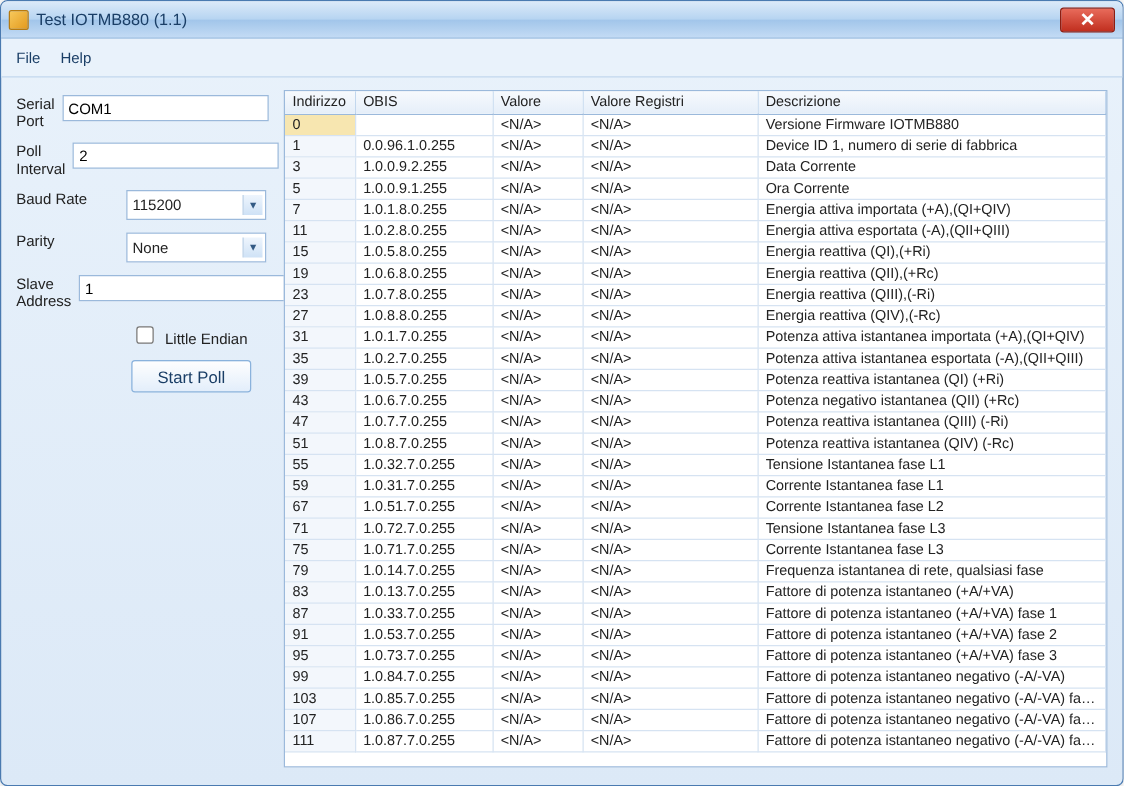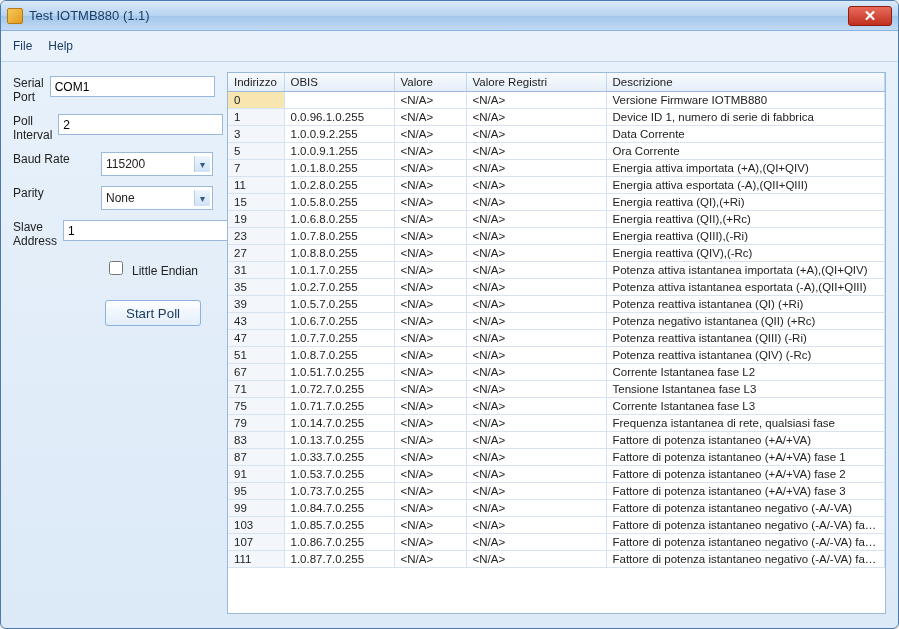--- a/index.html
+++ b/index.html
@@ -136,21 +136,20 @@
     margin-left: 92px;
   }
   .start-btn {
     height: 26px;
     padding: 0 20px;
     border: 1px solid #8ab2dc;
     border-radius: 3px;
     background: linear-gradient(to bottom,#fefefe,#e3eefb);
     cursor: pointer;
     color: #1a3e66;
-    margin-top: 12px;
   }
 
   
   .grid-wrap {
     flex: 1;
     background: #fff;
     border: 1px solid #9bb9db;
     overflow: auto;
   }
   table.grid {
@@ -379,20 +378,34 @@
               <td>Potenza reattiva istantanea (QIII) (-Ri)</td>
             </tr>
             <tr>
               <td class="indirizzo">51</td>
               <td>1.0.8.7.0.255</td>
               <td>&lt;N/A&gt;</td>
               <td>&lt;N/A&gt;</td>
               <td>Potenza reattiva istantanea (QIV) (-Rc)</td>
             </tr>
             <tr>
+              <td class="indirizzo">55</td>
+              <td>1.0.32.7.0.255</td>
+              <td>&lt;N/A&gt;</td>
+              <td>&lt;N/A&gt;</td>
+              <td>Tensione Istantanea fase L1</td>
+            </tr>
+            <tr>
+              <td class="indirizzo">59</td>
+              <td>1.0.31.7.0.255</td>
+              <td>&lt;N/A&gt;</td>
+              <td>&lt;N/A&gt;</td>
+              <td>Corrente Istantanea fase L1</td>
+            </tr>
+            <tr>
               <td class="indirizzo">67</td>
               <td>1.0.51.7.0.255</td>
               <td>&lt;N/A&gt;</td>
               <td>&lt;N/A&gt;</td>
               <td>Corrente Istantanea fase L2</td>
             </tr>
             <tr>
               <td class="indirizzo">71</td>
               <td>1.0.72.7.0.255</td>
               <td>&lt;N/A&gt;</td>

